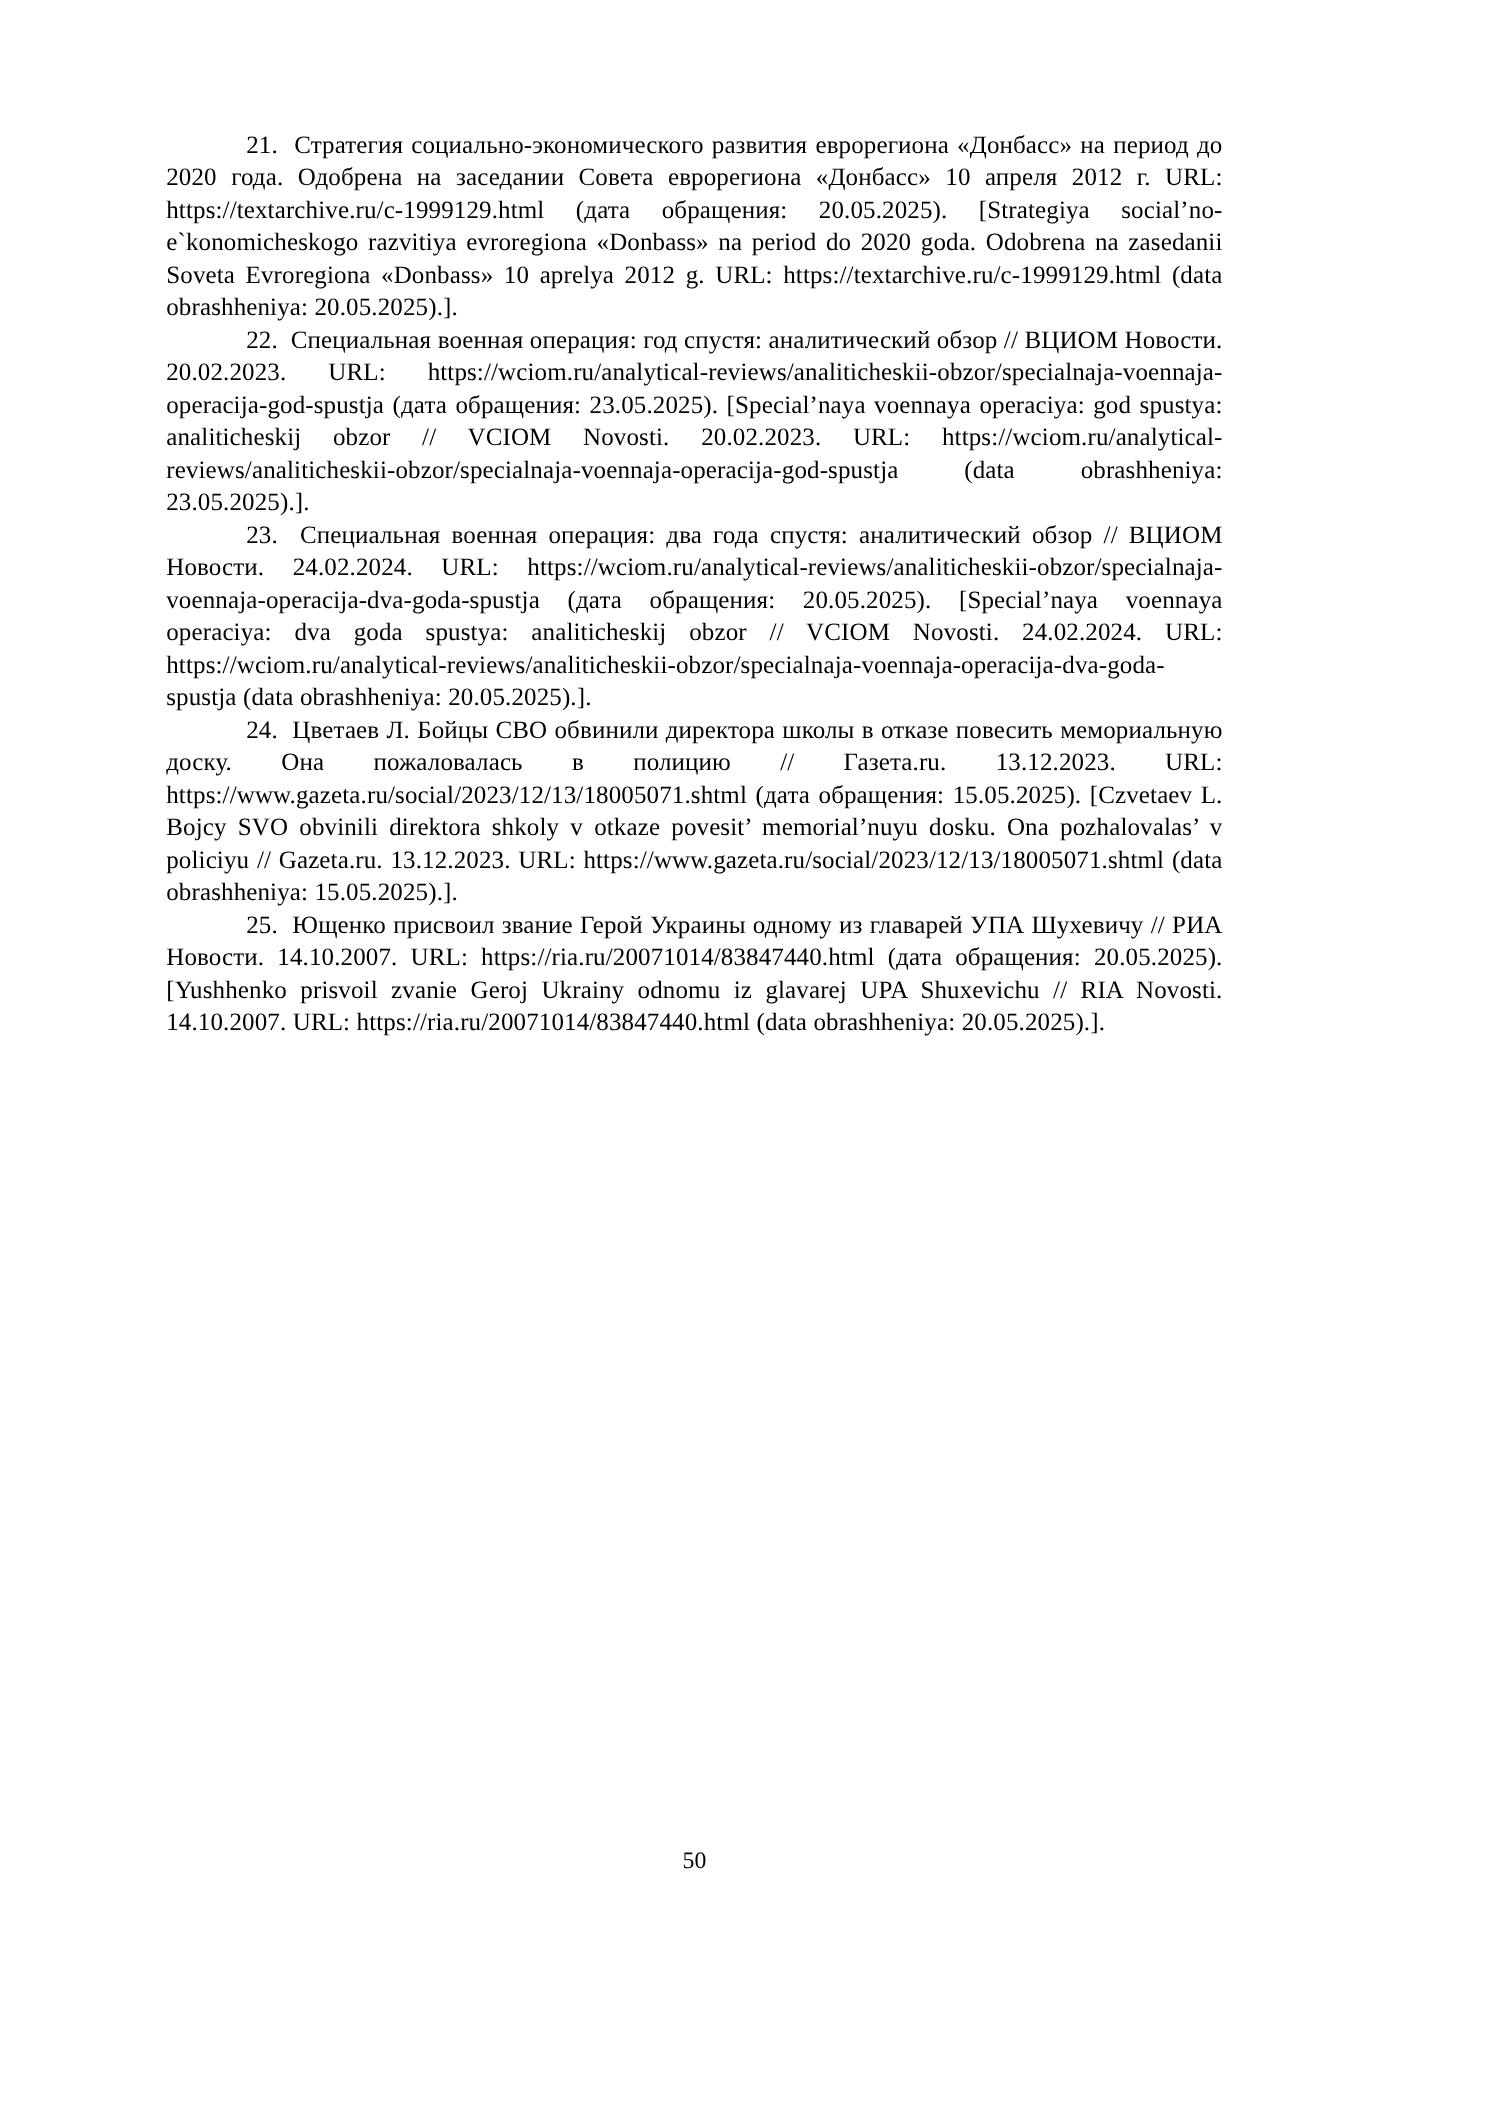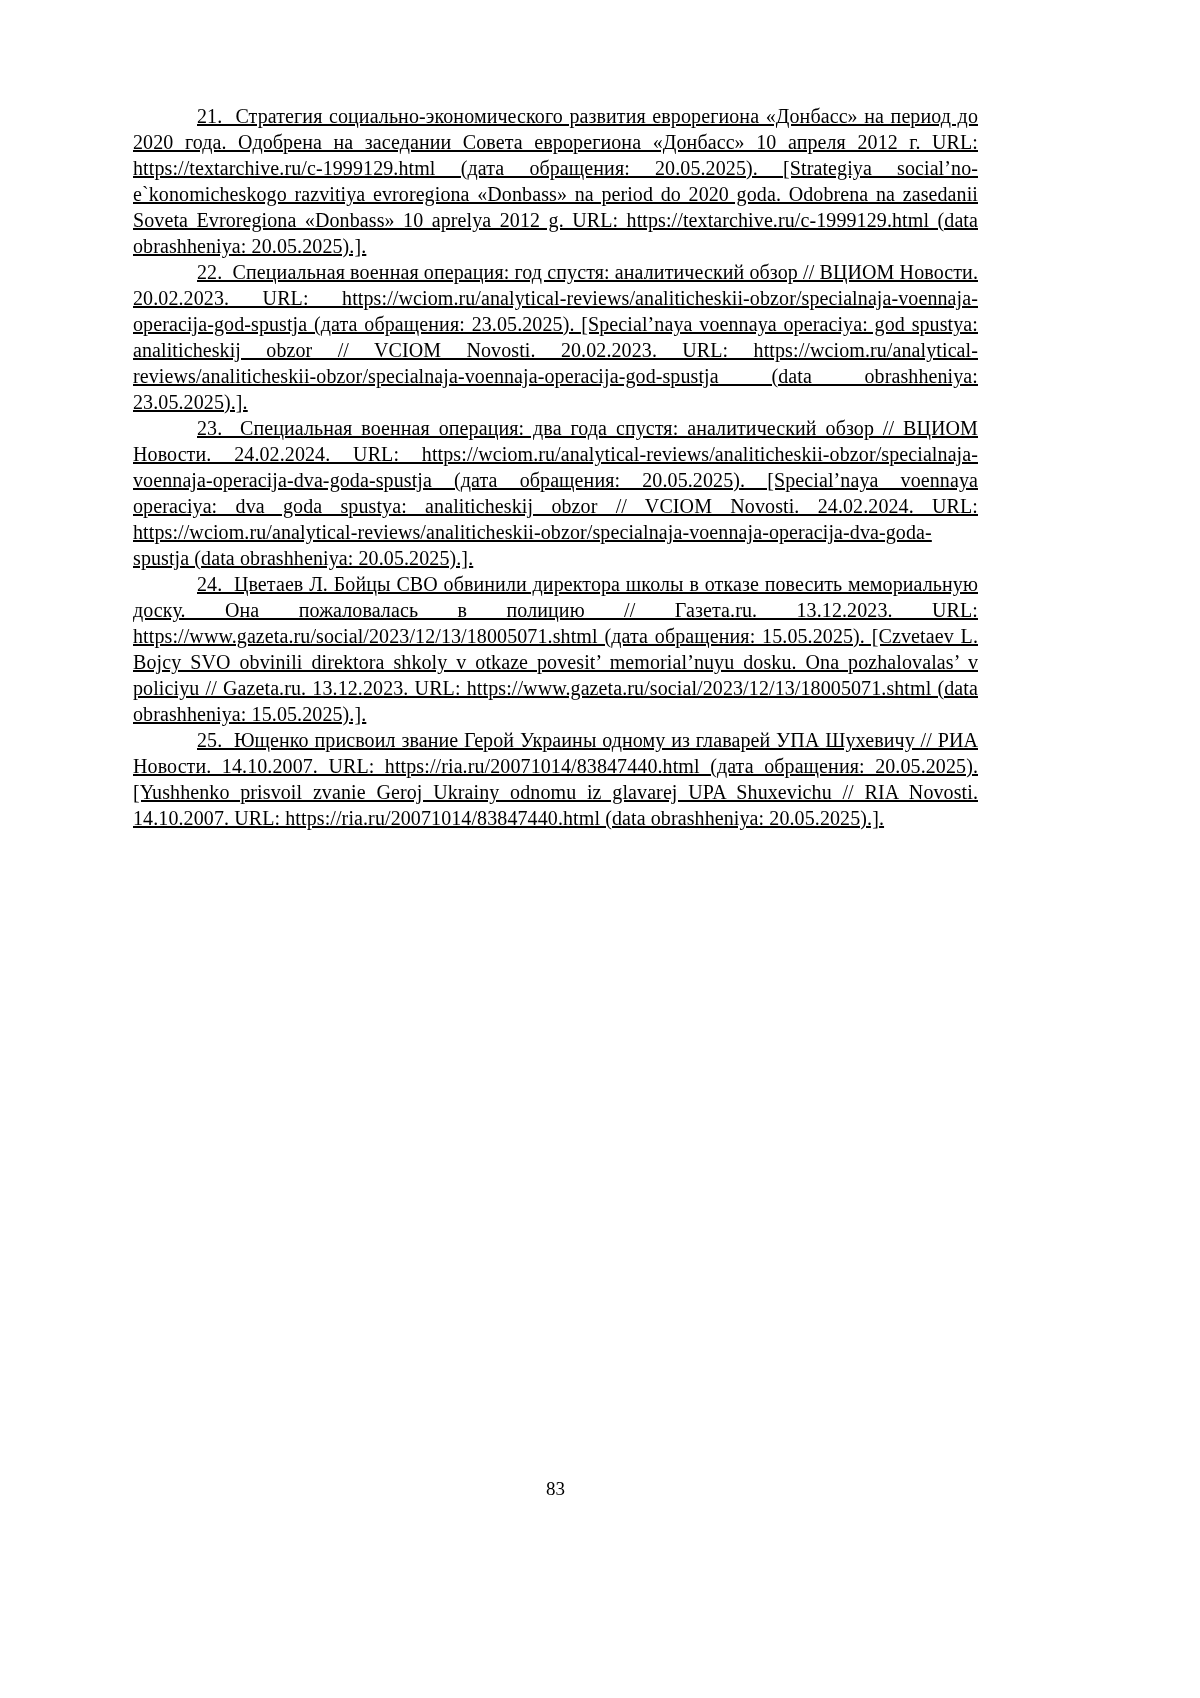--- a/index.html
+++ b/index.html
@@ -19,21 +19,20 @@
   }
   .references {
     position: absolute;
     top: 103px;
     left: 133px;
     width: 845px;
     text-align: justify;
     font-size: 20px;
     line-height: 26px;
     letter-spacing: 0.1px;
-    text-decoration: underline;
   }
   .ref-entry {
     margin: 0;
     text-indent: 64px;
     overflow-wrap: break-word;
     text-justify: inter-word;
   }
   .page-number {
     position: absolute;
     top: 1477px;
@@ -48,14 +47,14 @@
 <body>
 
 <div class="page">
   <div class="references">
     <p class="ref-entry">21.&nbsp;&nbsp;Стратегия социально-экономического развития еврорегиона «Донбасс» на период до 2020 года. Одобрена на заседании Совета еврорегиона «Донбасс» 10 апреля 2012 г. URL: https://textarchive.ru/c-1999129.html (дата обращения: 20.05.2025). [Strategiya social’no-e`konomicheskogo razvitiya evroregiona «Donbass» na period do 2020 goda. Odobrena na zasedanii Soveta Evroregiona «Donbass» 10 aprelya 2012 g. URL: https://textarchive.ru/c-1999129.html (data obrashheniya: 20.05.2025).].</p>
     <p class="ref-entry">22.&nbsp;&nbsp;Специальная военная операция: год спустя: аналитический обзор // ВЦИОМ Новости. 20.02.2023. URL: https://wciom.ru/analytical-reviews/analiticheskii-obzor/specialnaja-voennaja-operacija-god-spustja (дата обращения: 23.05.2025). [Special’naya voennaya operaciya: god spustya: analiticheskij obzor // VCIOM Novosti. 20.02.2023. URL: https://wciom.ru/analytical-reviews/analiticheskii-obzor/specialnaja-voennaja-operacija-god-spustja (data obrashheniya: 23.05.2025).].</p>
     <p class="ref-entry">23.&nbsp;&nbsp;Специальная военная операция: два года спустя: аналитический обзор // ВЦИОМ Новости. 24.02.2024. URL: https://wciom.ru/analytical-reviews/analiticheskii-obzor/specialnaja-voennaja-operacija-dva-goda-spustja (дата обращения: 20.05.2025). [Special’naya voennaya operaciya: dva goda spustya: analiticheskij obzor // VCIOM Novosti. 24.02.2024. URL: https://wciom.ru/analytical-reviews/analiticheskii-obzor/specialnaja-voennaja-operacija-dva-goda-spustja (data obrashheniya: 20.05.2025).].</p>
     <p class="ref-entry">24.&nbsp;&nbsp;Цветаев Л. Бойцы СВО обвинили директора школы в отказе повесить мемориальную доску. Она пожаловалась в полицию // Газета.ru. 13.12.2023. URL: https://www.gazeta.ru/social/2023/12/13/18005071.shtml (дата обращения: 15.05.2025). [Czvetaev L. Bojcy SVO obvinili direktora shkoly v otkaze povesit’ memorial’nuyu dosku. Ona pozhalovalas’ v policiyu // Gazeta.ru. 13.12.2023. URL: https://www.gazeta.ru/social/2023/12/13/18005071.shtml (data obrashheniya: 15.05.2025).].</p>
     <p class="ref-entry">25.&nbsp;&nbsp;Ющенко присвоил звание Герой Украины одному из главарей УПА Шухевичу // РИА Новости. 14.10.2007. URL: https://ria.ru/20071014/83847440.html (дата обращения: 20.05.2025). [Yushhenko prisvoil zvanie Geroj Ukrainy odnomu iz glavarej UPA Shuxevichu // RIA Novosti. 14.10.2007. URL: https://ria.ru/20071014/83847440.html (data obrashheniya: 20.05.2025).].</p>
   </div>
-  <div class="page-number">83</div>
+  <div class="page-number">50</div>
 </div>
 
 </body></html>

